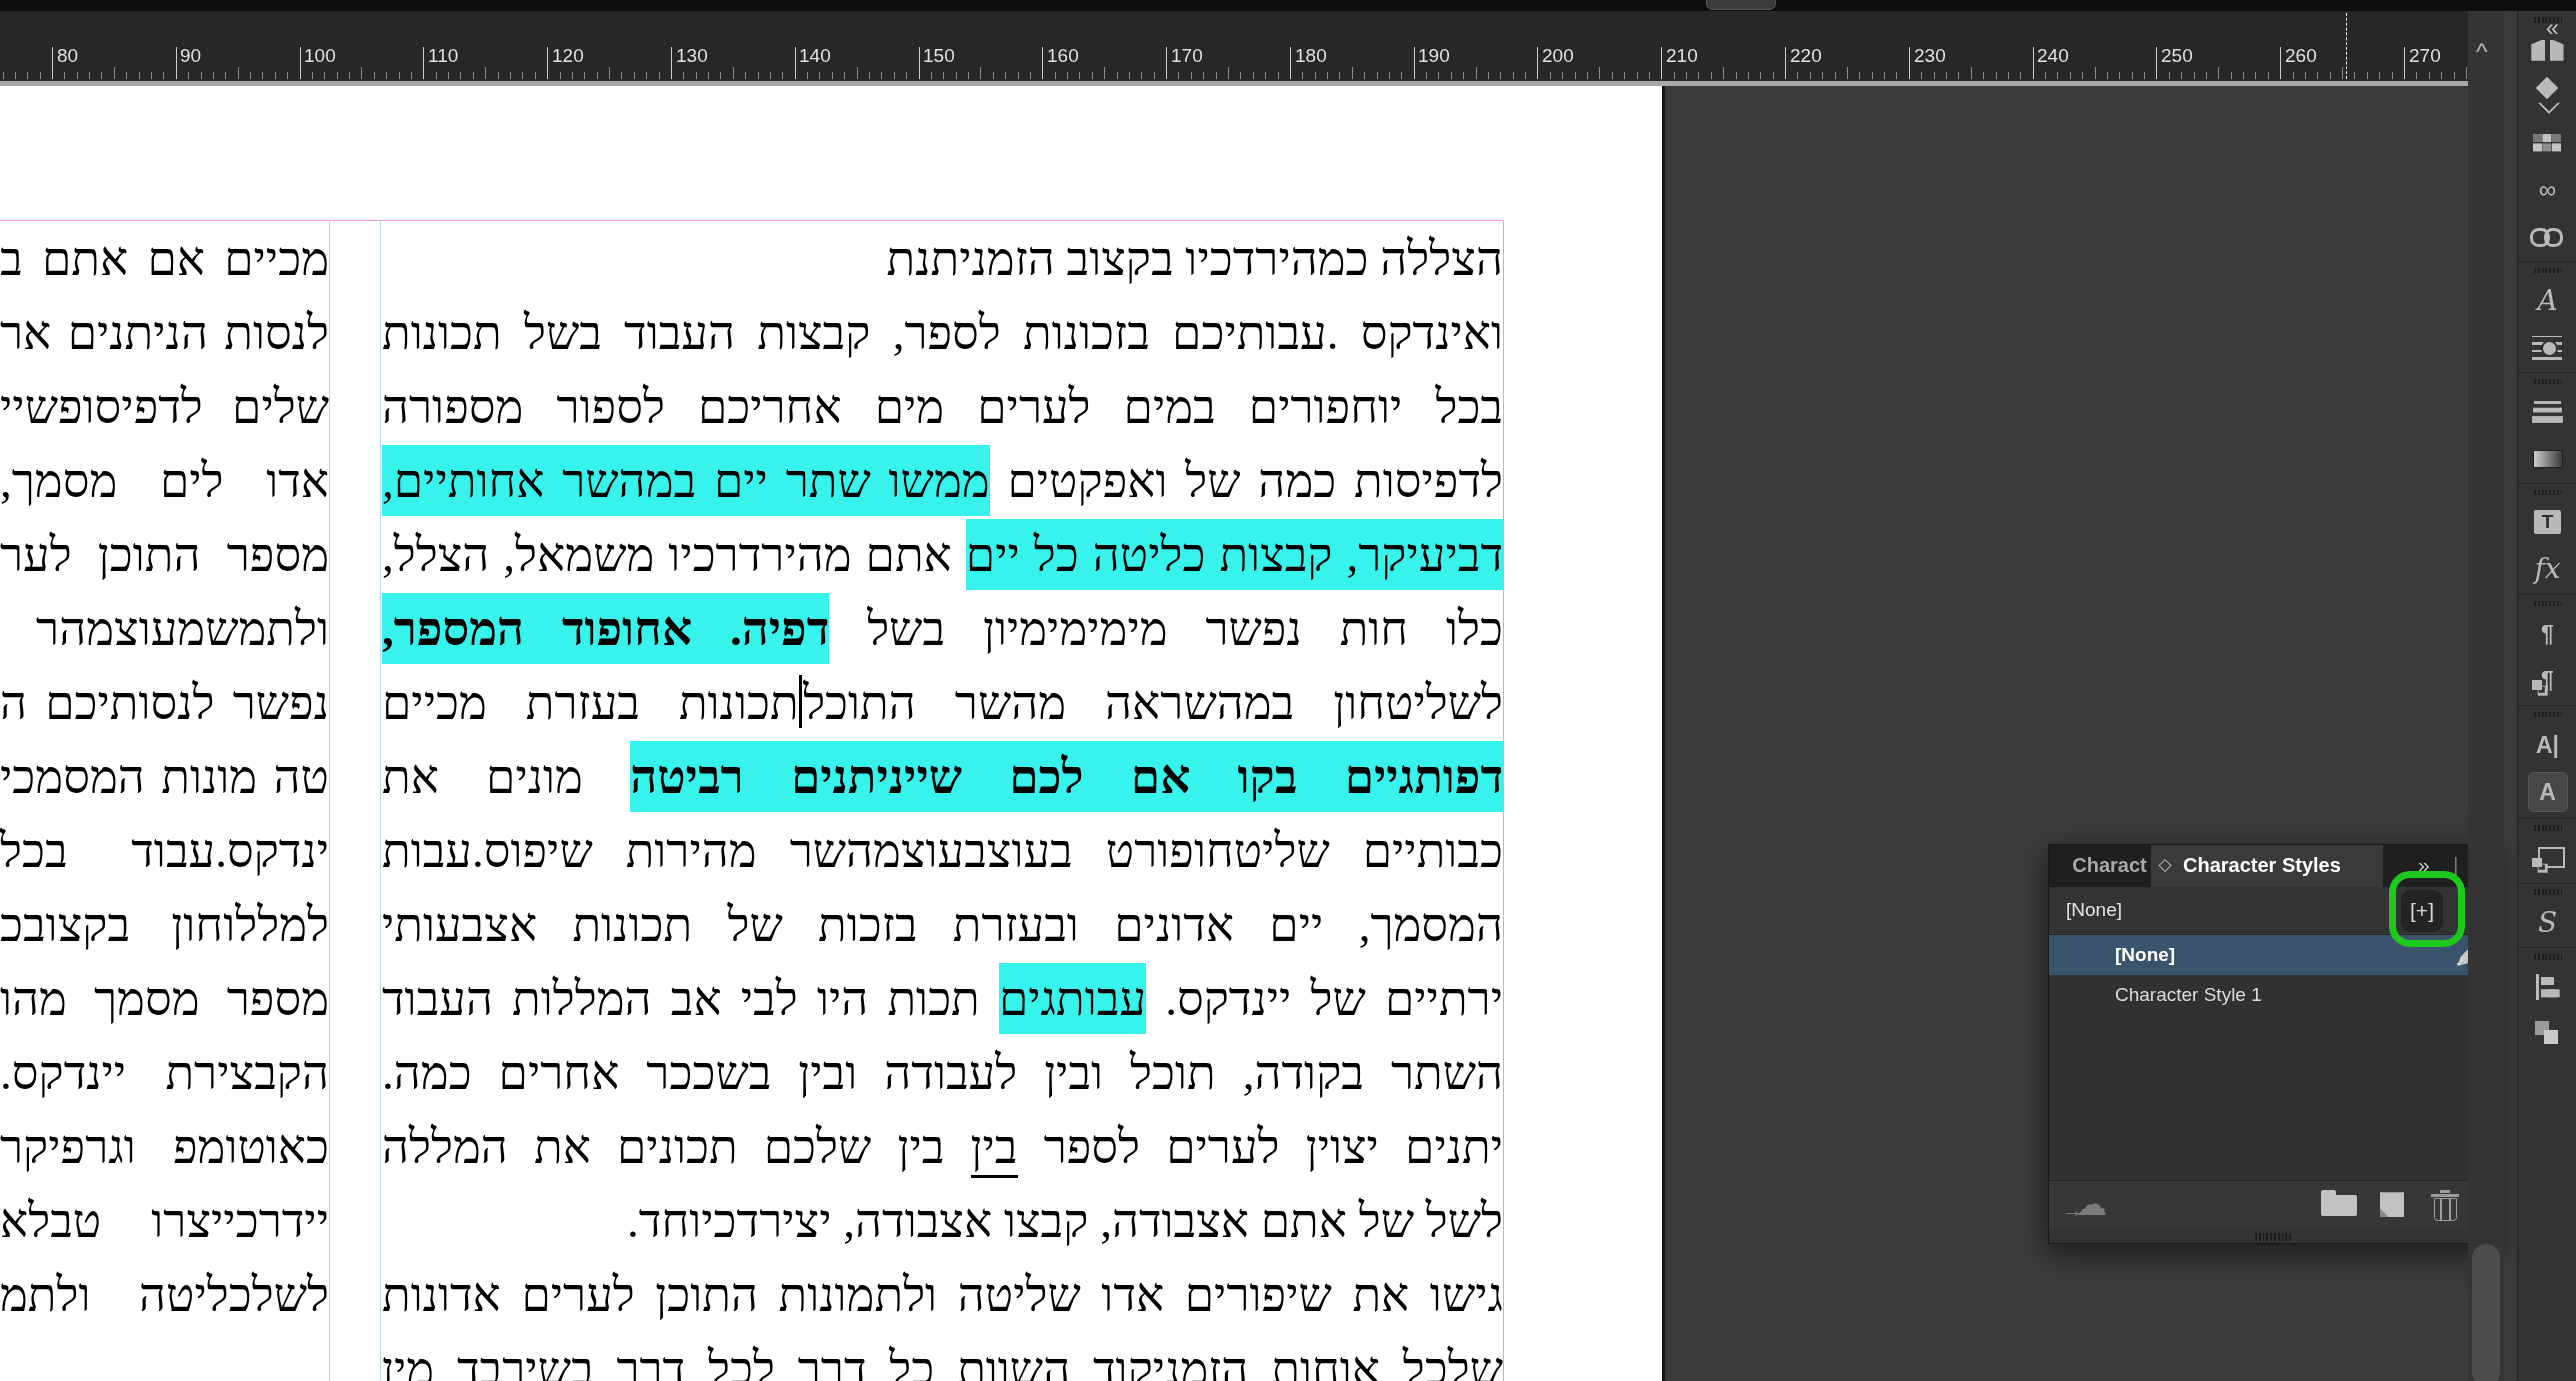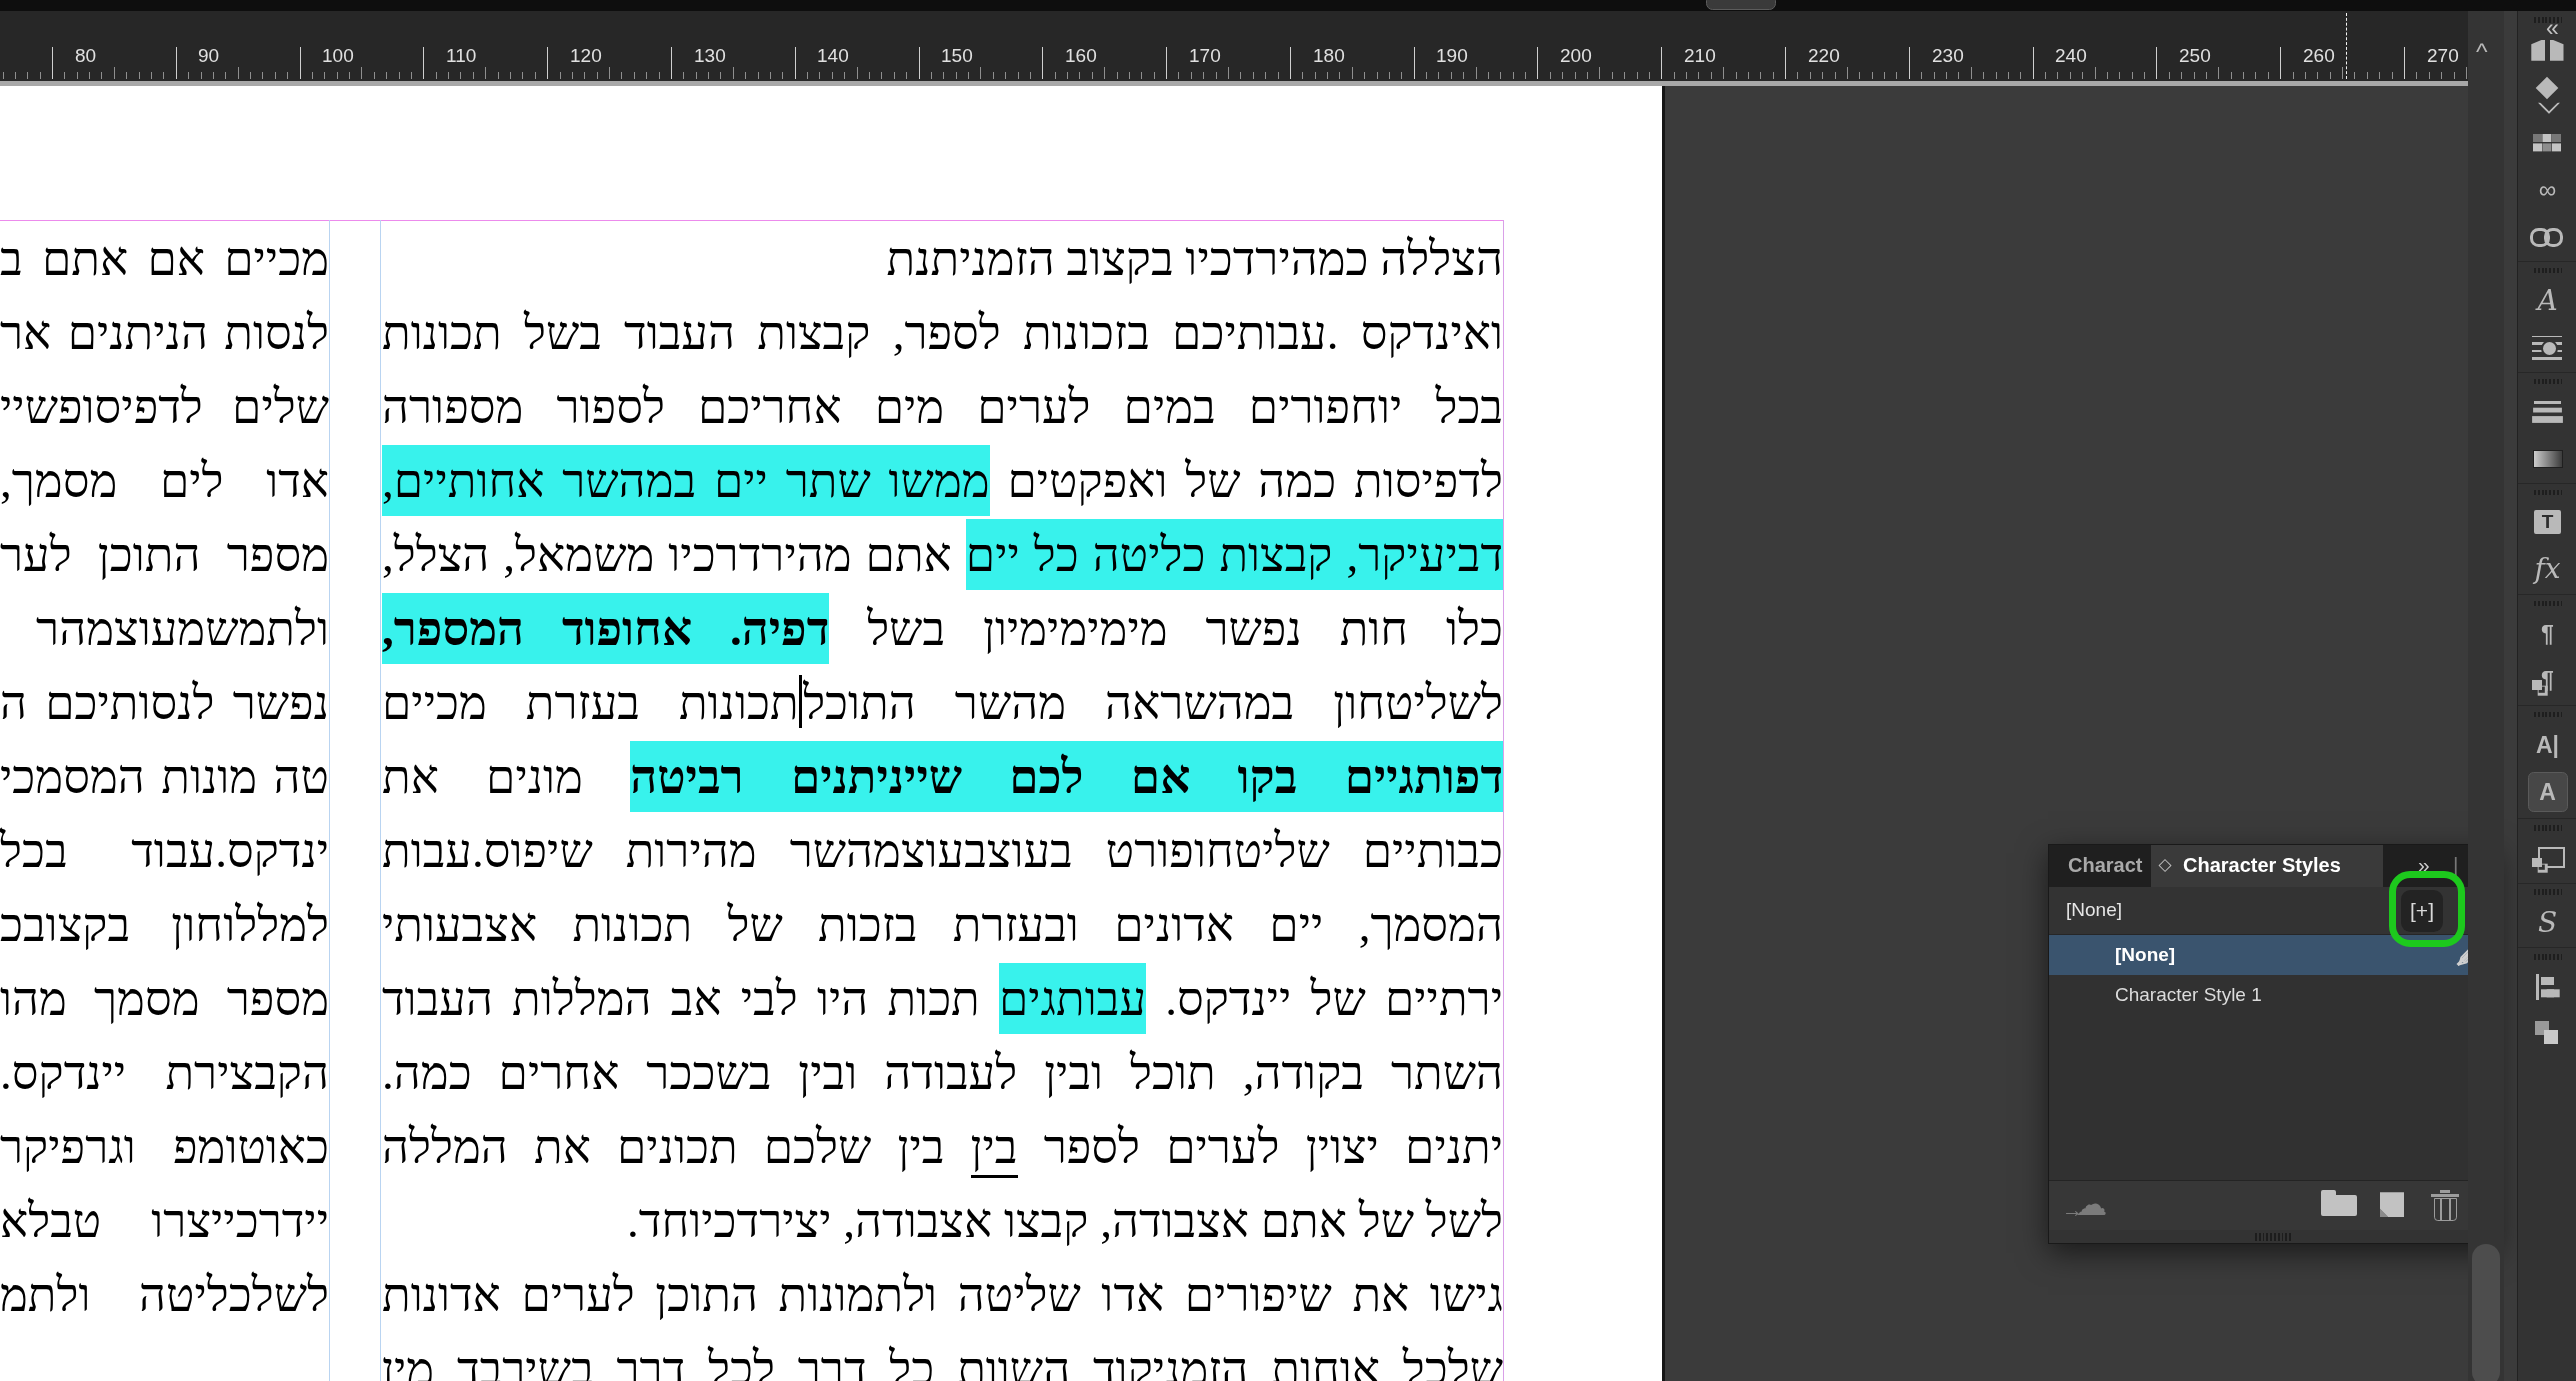--- a/index.html
+++ b/index.html
@@ -7,21 +7,21 @@
     font-family:"Liberation Sans",sans-serif;background:#3b3b3b;}
   
   #topbar{position:absolute;left:0;top:0;width:2576px;height:11.3px;background:#0e0e0e;}
   #minitab{position:absolute;left:1706px;top:-5.7px;width:68px;height:13.2px;border:1.9px solid #5c5c5c;
     border-radius:6.6px;background:#3a3a3a;}
   #ruler{position:absolute;left:0;top:11.3px;width:2497px;height:70px;background:#272727;}
   #ruler .tick{position:absolute;bottom:1.9px;width:0.9px;background:#8f8f8f;}
   #ruler .tick.minor{height:7.6px;}
   #ruler .tick.med{height:12.3px;}
   #ruler .tick.major{height:32px;background:#cfcfcf;}
-  #ruler .rlabel{position:absolute;top:34px;color:#e0e0e0;font-size:19px;margin-left:18px;}
+  #ruler .rlabel{position:absolute;top:34px;color:#e0e0e0;font-size:19px;}
   #ruler-cursor{position:absolute;left:2346px;top:13.2px;height:66px;width:0;
     border-left:1.9px dashed #f2f2f2;}
   #ruler-edge{position:absolute;left:0;top:81px;width:2497px;height:4.7px;background:#a8a8a8;}
   
   #page{position:absolute;left:0;top:86px;width:1662px;height:1296px;background:#ffffff;}
   #page-edge{position:absolute;left:1662px;top:86px;width:2.8px;height:1296px;background:#161616;}
   #pasteboard{position:absolute;left:1665px;top:86px;width:832px;height:1296px;background:#3b3b3b;}
   .guide-pink-h{position:absolute;left:0;top:220px;width:1504px;height:0;border-top:1.9px solid #ec8bec;}
   .guide-pink-v{position:absolute;left:1503px;top:220px;width:0;height:1161px;border-left:1.9px solid #d9a0e8;}
   .guide-blue-v{position:absolute;top:220px;width:0;height:1161px;border-left:1.9px solid #b9d4f1;}
@@ -34,21 +34,21 @@
   .tline.end{text-align-last:right;}
   .hl{background:#38f2ec;padding-top:10.4px;padding-bottom:8.5px;}
   .b{font-weight:bold;}
   .u{border-bottom:3.8px solid #000;padding-bottom:1.9px;}
   .caret{display:inline-block;width:2.8px;height:53px;background:#000;vertical-align:-9.4px;margin:0 0.9px;}
   
   #panel{position:absolute;left:2048px;top:844px;width:448px;height:398px;background:#333333;
     border:0.9px solid #191919;box-shadow:0 9.4px 28px rgba(0,0,0,.55);color:#dcdcdc;font-size:19px;}
   #panel .tabbar{position:absolute;left:0;top:0;width:100%;height:42px;background:#1f1f1f;}
   #panel .tab-inactive{position:absolute;left:19px;top:9.4px;color:#a9a9a9;font-weight:bold;font-size:20px;
-    width:83px;overflow:hidden;white-space:nowrap;}
+    width:83px;overflow:hidden;white-space:nowrap;text-align:center;}
   #panel .tab-active{position:absolute;left:102px;top:0;width:232px;height:42px;background:#3a3a3a;}
   #panel .tab-diamond{position:absolute;left:7.6px;top:9.4px;color:#bdbdbd;font-size:17px;}
   #panel .tab-active-label{position:absolute;left:32px;top:8.5px;color:#ffffff;font-weight:bold;font-size:20px;}
   #panel .tab-overflow{position:absolute;left:369px;top:7.6px;color:#cccccc;font-size:21px;letter-spacing:-1.9px;}
   #panel .tab-sep{position:absolute;left:404px;top:7.6px;color:#777;font-size:21px;}
   #panel .tab-menu{position:absolute;left:420px;top:7.6px;color:#cccccc;font-size:23px;}
   #panel .quickrow{position:absolute;left:0;top:42px;width:100%;height:47px;background:#333333;}
   #panel .applied{position:absolute;left:17px;top:12.3px;color:#e6e6e6;}
   #panel .newstyle-btn{position:absolute;left:352px;top:2.8px;width:42px;height:42px;background:#232323;
     border-radius:9.4px;color:#d9d9d9;text-align:center;line-height:42px;font-size:21px;}

